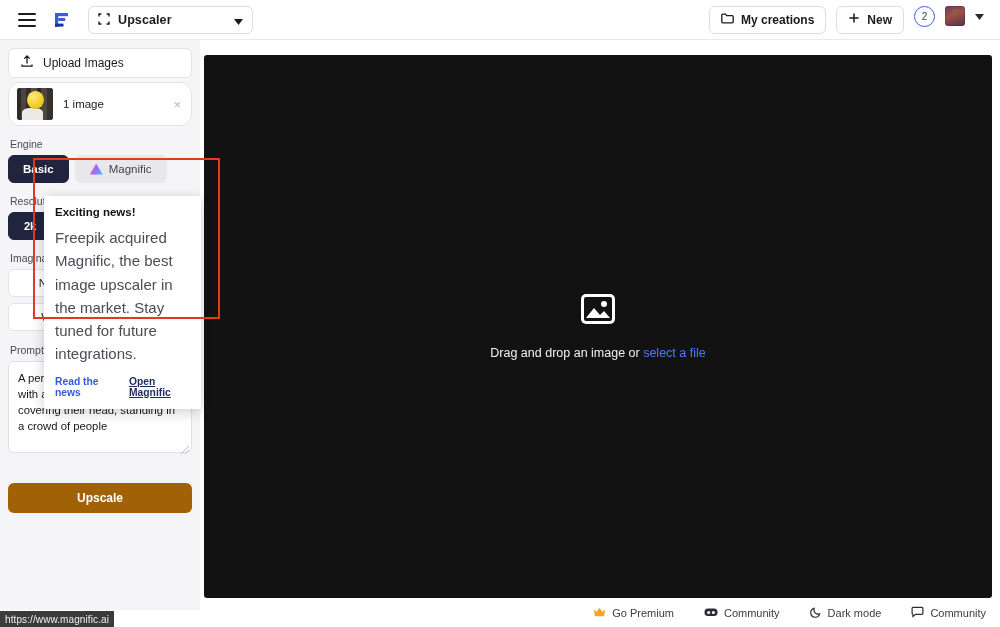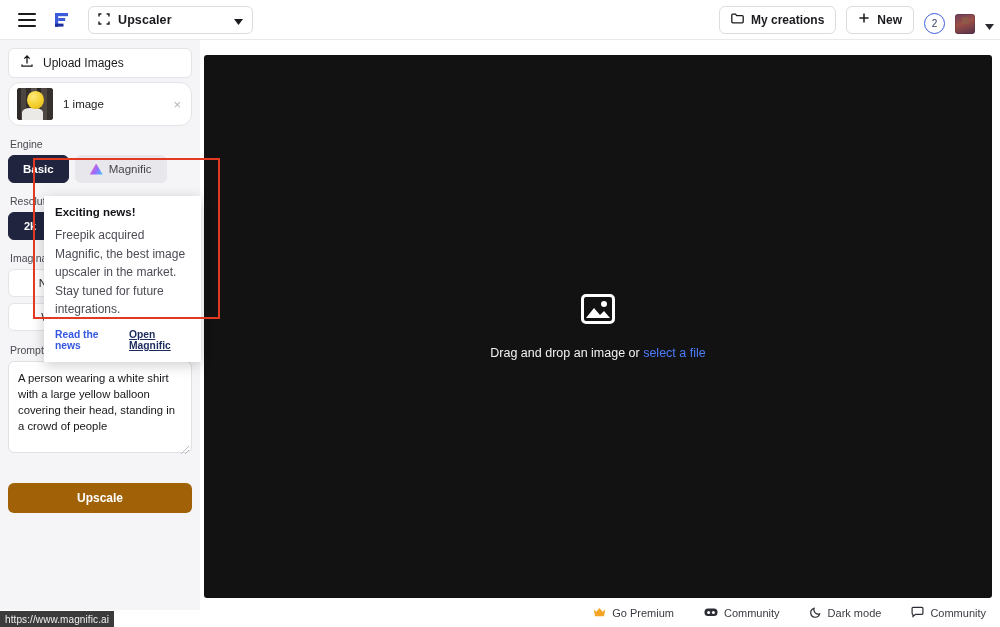--- a/index.html
+++ b/index.html
@@ -25,21 +25,21 @@
 
   .app-select {
     margin-left: 16px; width: 165px; height: 28px;
     border: 1px solid #dcdce1; border-radius: 6px;
     display: flex; align-items: center; gap: 8px; padding: 0 9px;
     background: #fff; cursor: pointer;
   }
   .app-select .label { font-size: 12.5px; font-weight: 700; color: #1a1a1e; letter-spacing: .1px; }
   .app-select .chev { margin-left: auto; }
 
-  .header-right { margin-left: auto; display:flex; align-items:flex-end; gap: 10px; padding-right: 6px; }
+  .header-right { margin-left: auto; display:flex; align-items:flex-start; gap: 10px; padding-right: 16px; }
   .hbtn {
     height: 28px; border: 1px solid #dcdce1; border-radius: 6px; background: #fff;
     display: flex; align-items: center; gap: 7px; padding: 0 11px; cursor: pointer;
     font-size: 12px; font-weight: 700; color: #1a1a1e;
   }
   .credits {
     width: 21px; height: 21px; border-radius: 50%; border: 1.4px solid #3b5bdb;
     display:flex; align-items:center; justify-content:center;
     font-size: 10px; color: #31425e; font-weight: 400; cursor: pointer;
   }
@@ -154,21 +154,21 @@
     font-size:10px; display:flex; align-items:center; padding: 0 5px; letter-spacing: .1px;
   }
 
   
   .popup {
     position:absolute; left: 44px; top: 196px; width: 157px;
     background:#fff; border-radius:1px; padding: 10px 11px 11px 11px;
     box-shadow: 0 3px 14px rgba(0,0,0,.20); z-index: 40;
   }
   .popup h4 { font-size: 11.5px; color:#111116; margin-bottom: 8px; font-weight:700; }
-  .popup p { font-size: 12px; line-height: 1.55; color:#4c4c55; }
+  .popup p { font-size: 15px; line-height: 1.55; color:#4c4c55; }
   .popup .links { margin-top: 10px; display:flex; gap:12px; align-items:center; }
   .popup .links a { font-size: 10.3px; color:#3558e0; text-decoration:none; font-weight:700; cursor:pointer; }
   .popup .links a.ul { text-decoration: underline; color:#1c2b5e; }
 
   .redbox {
     position:absolute; left: 33px; top: 158px; width: 187px; height: 161px;
     border: 2px solid #e23a20; z-index: 60; pointer-events:none;
   }
 </style>
 </head>

